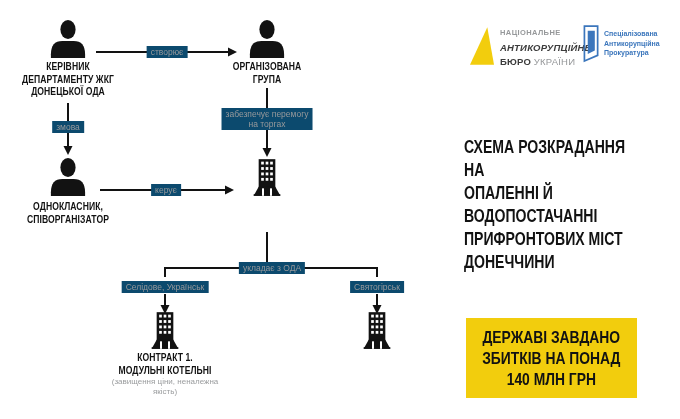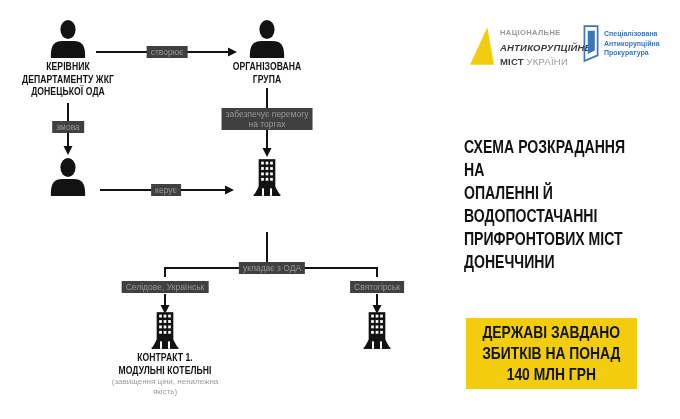--- a/index.html
+++ b/index.html
@@ -13,29 +13,29 @@
 
   
   .node-label { position:absolute; transform:translateX(-50%); text-align:center; white-space:nowrap; }
   .node-label .cond { display:inline-block; transform:scaleX(0.78); transform-origin:50% 0;
                       white-space:pre-line; font-weight:bold; color:#121212;
                       font-size:11px; line-height:12.5px; letter-spacing:0.1px; }
   .node-note { position:absolute; transform:translateX(-50%); text-align:center; white-space:pre-line;
                color:#9a9c9e; font-size:8px; line-height:9.5px; }
 
   
-  .edge-label { position:absolute; transform:translate(-50%,-50%); background:#404040;
+  .edge-label { position:absolute; transform:translate(-50%,-50%); background:#0c4a6e;
                 color:#97999b; font-size:8.5px; line-height:10px; text-align:center;
                 padding:1px 4px; white-space:pre-line; }
 
   
   .scheme-title { position:absolute; left:464px; top:135px; width:250px;
                   font-weight:bold; color:#121212; font-size:19px; line-height:23px;
                   white-space:pre-line; transform:scaleX(0.74); transform-origin:0 0; }
-  .damage-box { position:absolute; left:466px; top:318px; width:171px; height:71px;
+  .damage-box { position:absolute; left:466px; top:318px; width:171px; height:80px;
                 background:#F2CD0D; display:flex; align-items:center; justify-content:center; }
   .damage-text { font-weight:bold; color:#121212; font-size:16.5px; line-height:21px;
                  text-align:center; white-space:pre-line; transform:scaleX(0.84); }
 
   
   .nabu-text { position:absolute; left:500px; top:28px; }
   .nabu-line1 { font-size:7.5px; color:#96989a; letter-spacing:0.4px;font-weight:bold; }
   .nabu-line2 { font-size:9.5px; font-weight:bold; color:#3c3c3c; margin-top:5px; letter-spacing:0.2px;font-style:italic; }
   .nabu-line3 { font-size:9.5px; margin-top:2.5px; letter-spacing:0.2px; }
   .nabu-line3 .b { font-weight:bold; color:#3c3c3c; }
@@ -85,20 +85,24 @@
   </svg>
   <div class="node-label" style="left:267px;top:60px">
     <span class="cond">ОРГАНІЗОВАНА
 ГРУПА</span>
   </div>
 
   <svg class="icon" style="left:46px;top:158px" width="44" height="38" viewBox="0 0 44 40">
     <ellipse cx="22" cy="10" rx="8" ry="10" fill="#121212"></ellipse>
     <path d="M4 40 L4 36 Q4 22 16 22 L28 22 Q40 22 40 36 L40 40 Z" fill="#121212"></path>
   </svg>
+  <div class="node-label" style="left:68px;top:200px">
+    <span class="cond">ОДНОКЛАСНИК,
+СПІВОРГАНІЗАТОР</span>
+  </div>
 
   <svg class="icon" style="left:252px;top:157px" width="30" height="41" viewBox="0 0 36 44">
     <rect x="8" y="0" width="20" height="35" fill="#121212"></rect>
     <polygon points="2,44 8,33 28,33 34,44" fill="#121212"></polygon>
     <rect x="2" y="42" width="32" height="2" fill="#121212"></rect>
     <g fill="#ffffff">
       <rect x="11" y="3" width="3.2" height="3.4"></rect>
         <rect x="16.4" y="3" width="3.2" height="3.4"></rect>
         <rect x="21.8" y="3" width="3.2" height="3.4"></rect>
       <rect x="11" y="9.5" width="3.2" height="3.4"></rect>
@@ -174,21 +178,21 @@
   <div class="edge-label" style="left:165px;top:287px">Селідове, Українськ</div>
   <div class="edge-label" style="left:377px;top:287px">Святогірськ</div>
 
   <svg class="icon" style="left:470px;top:27px" width="25" height="39" viewBox="0 0 26 40">
     <polygon points="18,0 25,39 0,39" fill="#F2CD0D"></polygon>
   </svg>
   <div class="nabu-text">
     <div class="nabu-line1">НАЦІОНАЛЬНЕ</div>
     <div class="nabu-line2">АНТИКОРУПЦІЙНЕ</div>
     <div class="nabu-line3">
-      <span class="b">МІСТ</span><span class="l"> УКРАЇНИ</span>
+      <span class="b">БЮРО</span><span class="l"> УКРАЇНИ</span>
     </div>
   </div>
 
   <svg class="icon" style="left:583px;top:24px" width="17" height="40" viewBox="0 0 18 42">
     <path d="M1.5 2 H15.5 V33 L1.5 39 Z" fill="none" stroke="#3B76BC" stroke-width="1.8"></path>
     <path d="M5 7 H12.5 V28 L5 31.5 Z" fill="#3B76BC"></path>
   </svg>
   <div class="sap-text">
     <div>Спеціалізована</div>
     <div>Антикорупційна</div>

